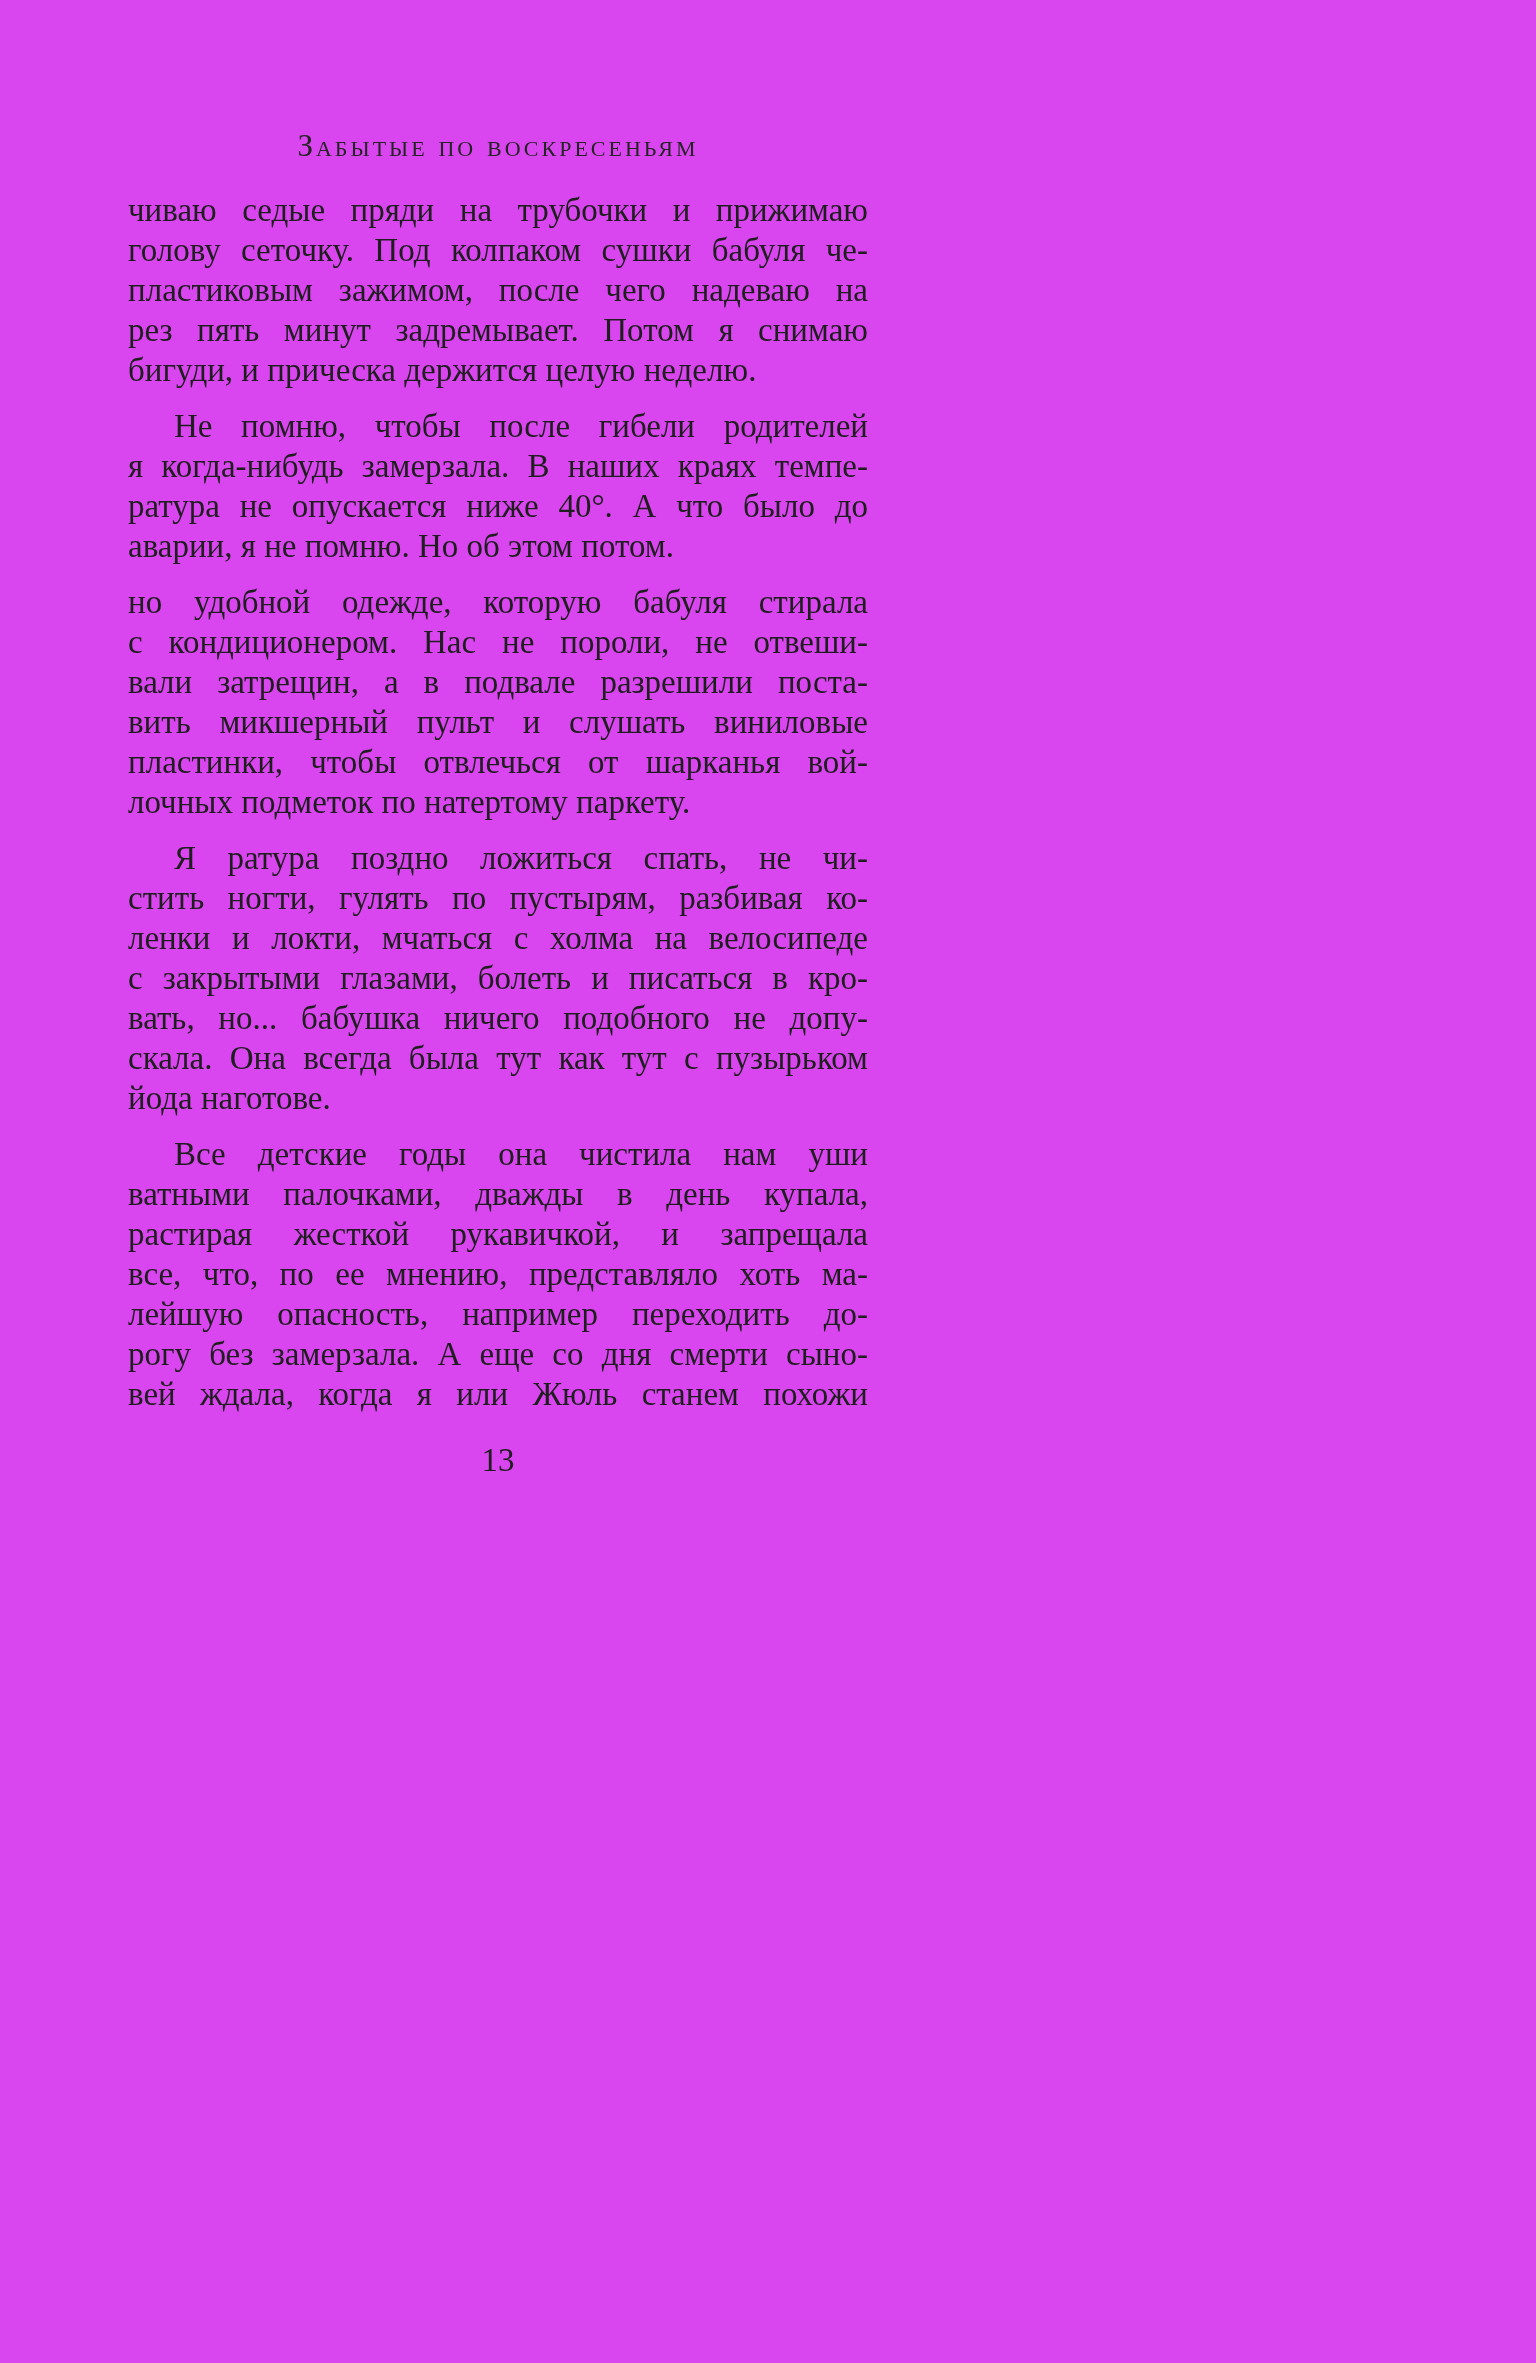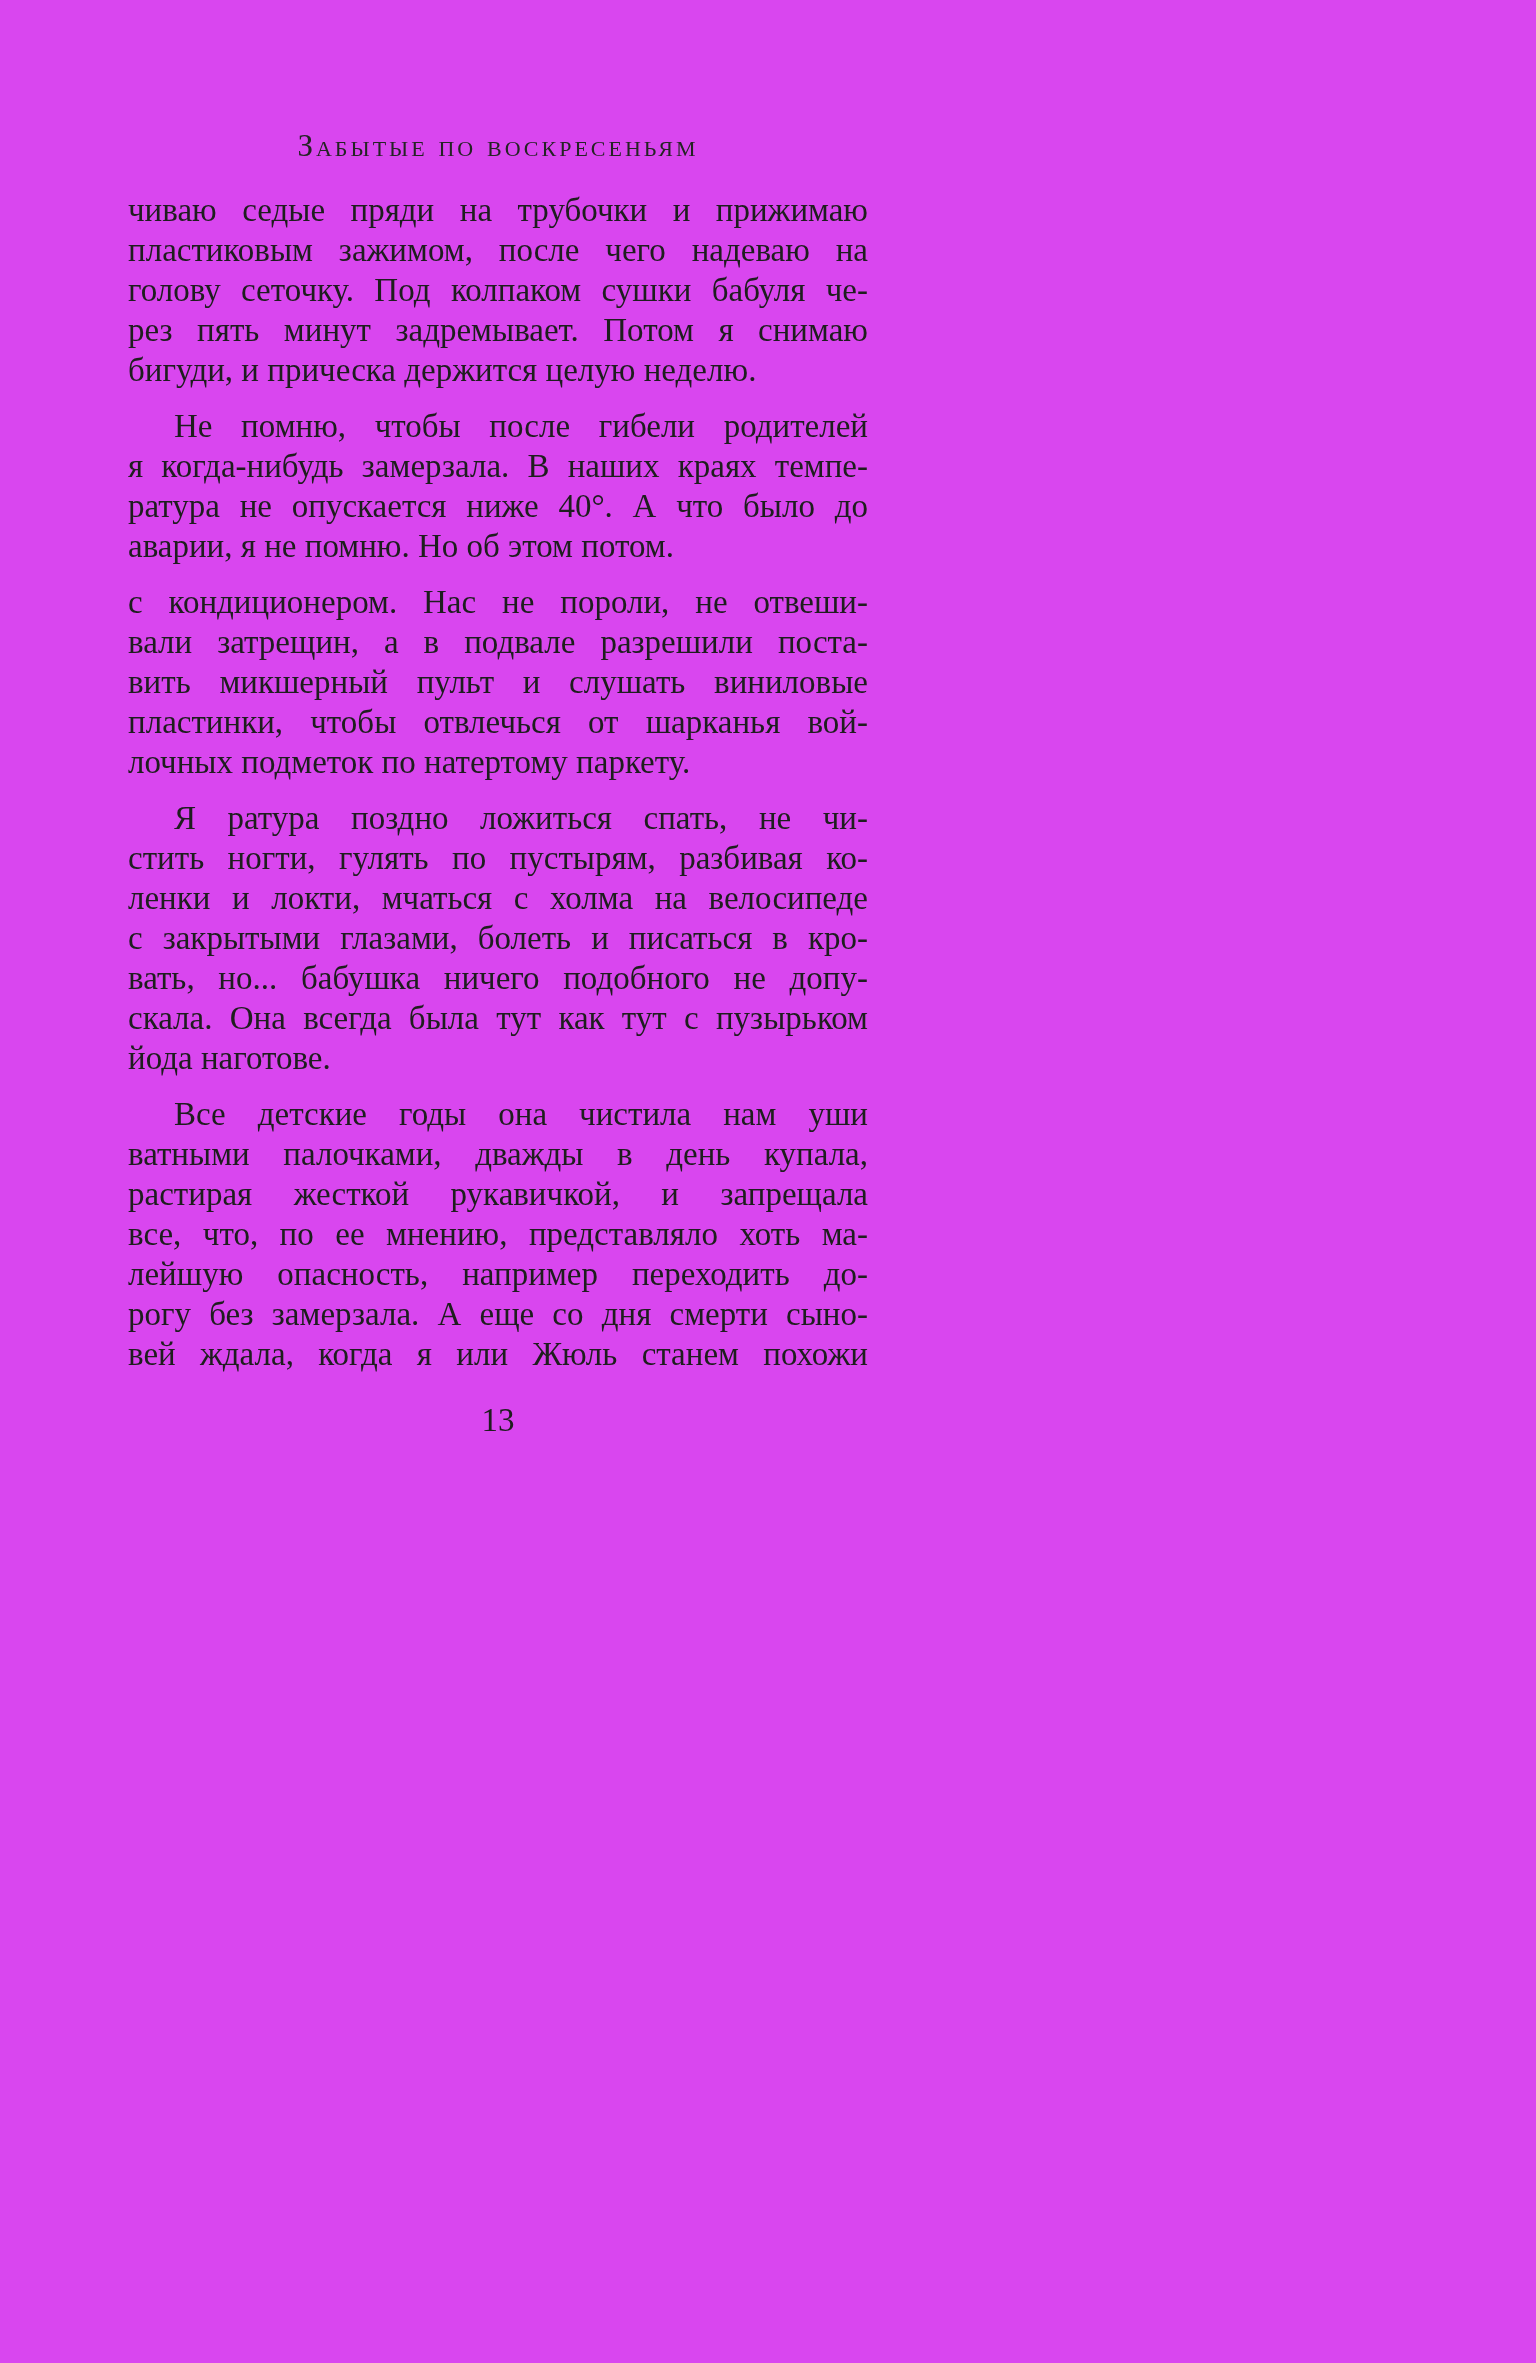--- a/index.html
+++ b/index.html
@@ -61,34 +61,35 @@
 
 <div class="page">
   <div class="content">
 
     <div class="running-header">Забытые по воскресеньям</div>
 
     <div class="bodytext">
 
       <div class="paragraph">
         <div class="line">чиваю седые пряди на трубочки и прижимаю</div>
+        <div class="line">голову сеточку. Под колпаком сушки бабуля че-</div>
         <div class="line">пластиковым зажимом, после чего надеваю на</div>
-        <div class="line">голову сеточку. Под колпаком сушки бабуля че-</div>
         <div class="line">рез пять минут задремывает. Потом я снимаю</div>
         <div class="line lastline">бигуди, и прическа держится целую неделю.</div>
       </div>
 
       <div class="paragraph">
         <div class="line indent">Не помню, чтобы после гибели родителей</div>
         <div class="line">я когда-нибудь замерзала. В наших краях темпе-</div>
         <div class="line">ратура не опускается ниже 40°. А что было до</div>
         <div class="line lastline">аварии, я не помню. Но об этом потом.</div>
       </div>
 
       <div class="paragraph">
+        <div class="line">но удобной одежде, которую бабуля стирала</div>
         <div class="line">с кондиционером. Нас не пороли, не отвеши-</div>
         <div class="line">вали затрещин, а в подвале разрешили поста-</div>
         <div class="line">вить микшерный пульт и слушать виниловые</div>
         <div class="line">пластинки, чтобы отвлечься от шарканья вой-</div>
         <div class="line lastline">лочных подметок по натертому паркету.</div>
       </div>
 
       <div class="paragraph">
         <div class="line indent">Я ратура поздно ложиться спать, не чи-</div>
         <div class="line">стить ногти, гулять по пустырям, разбивая ко-</div>

